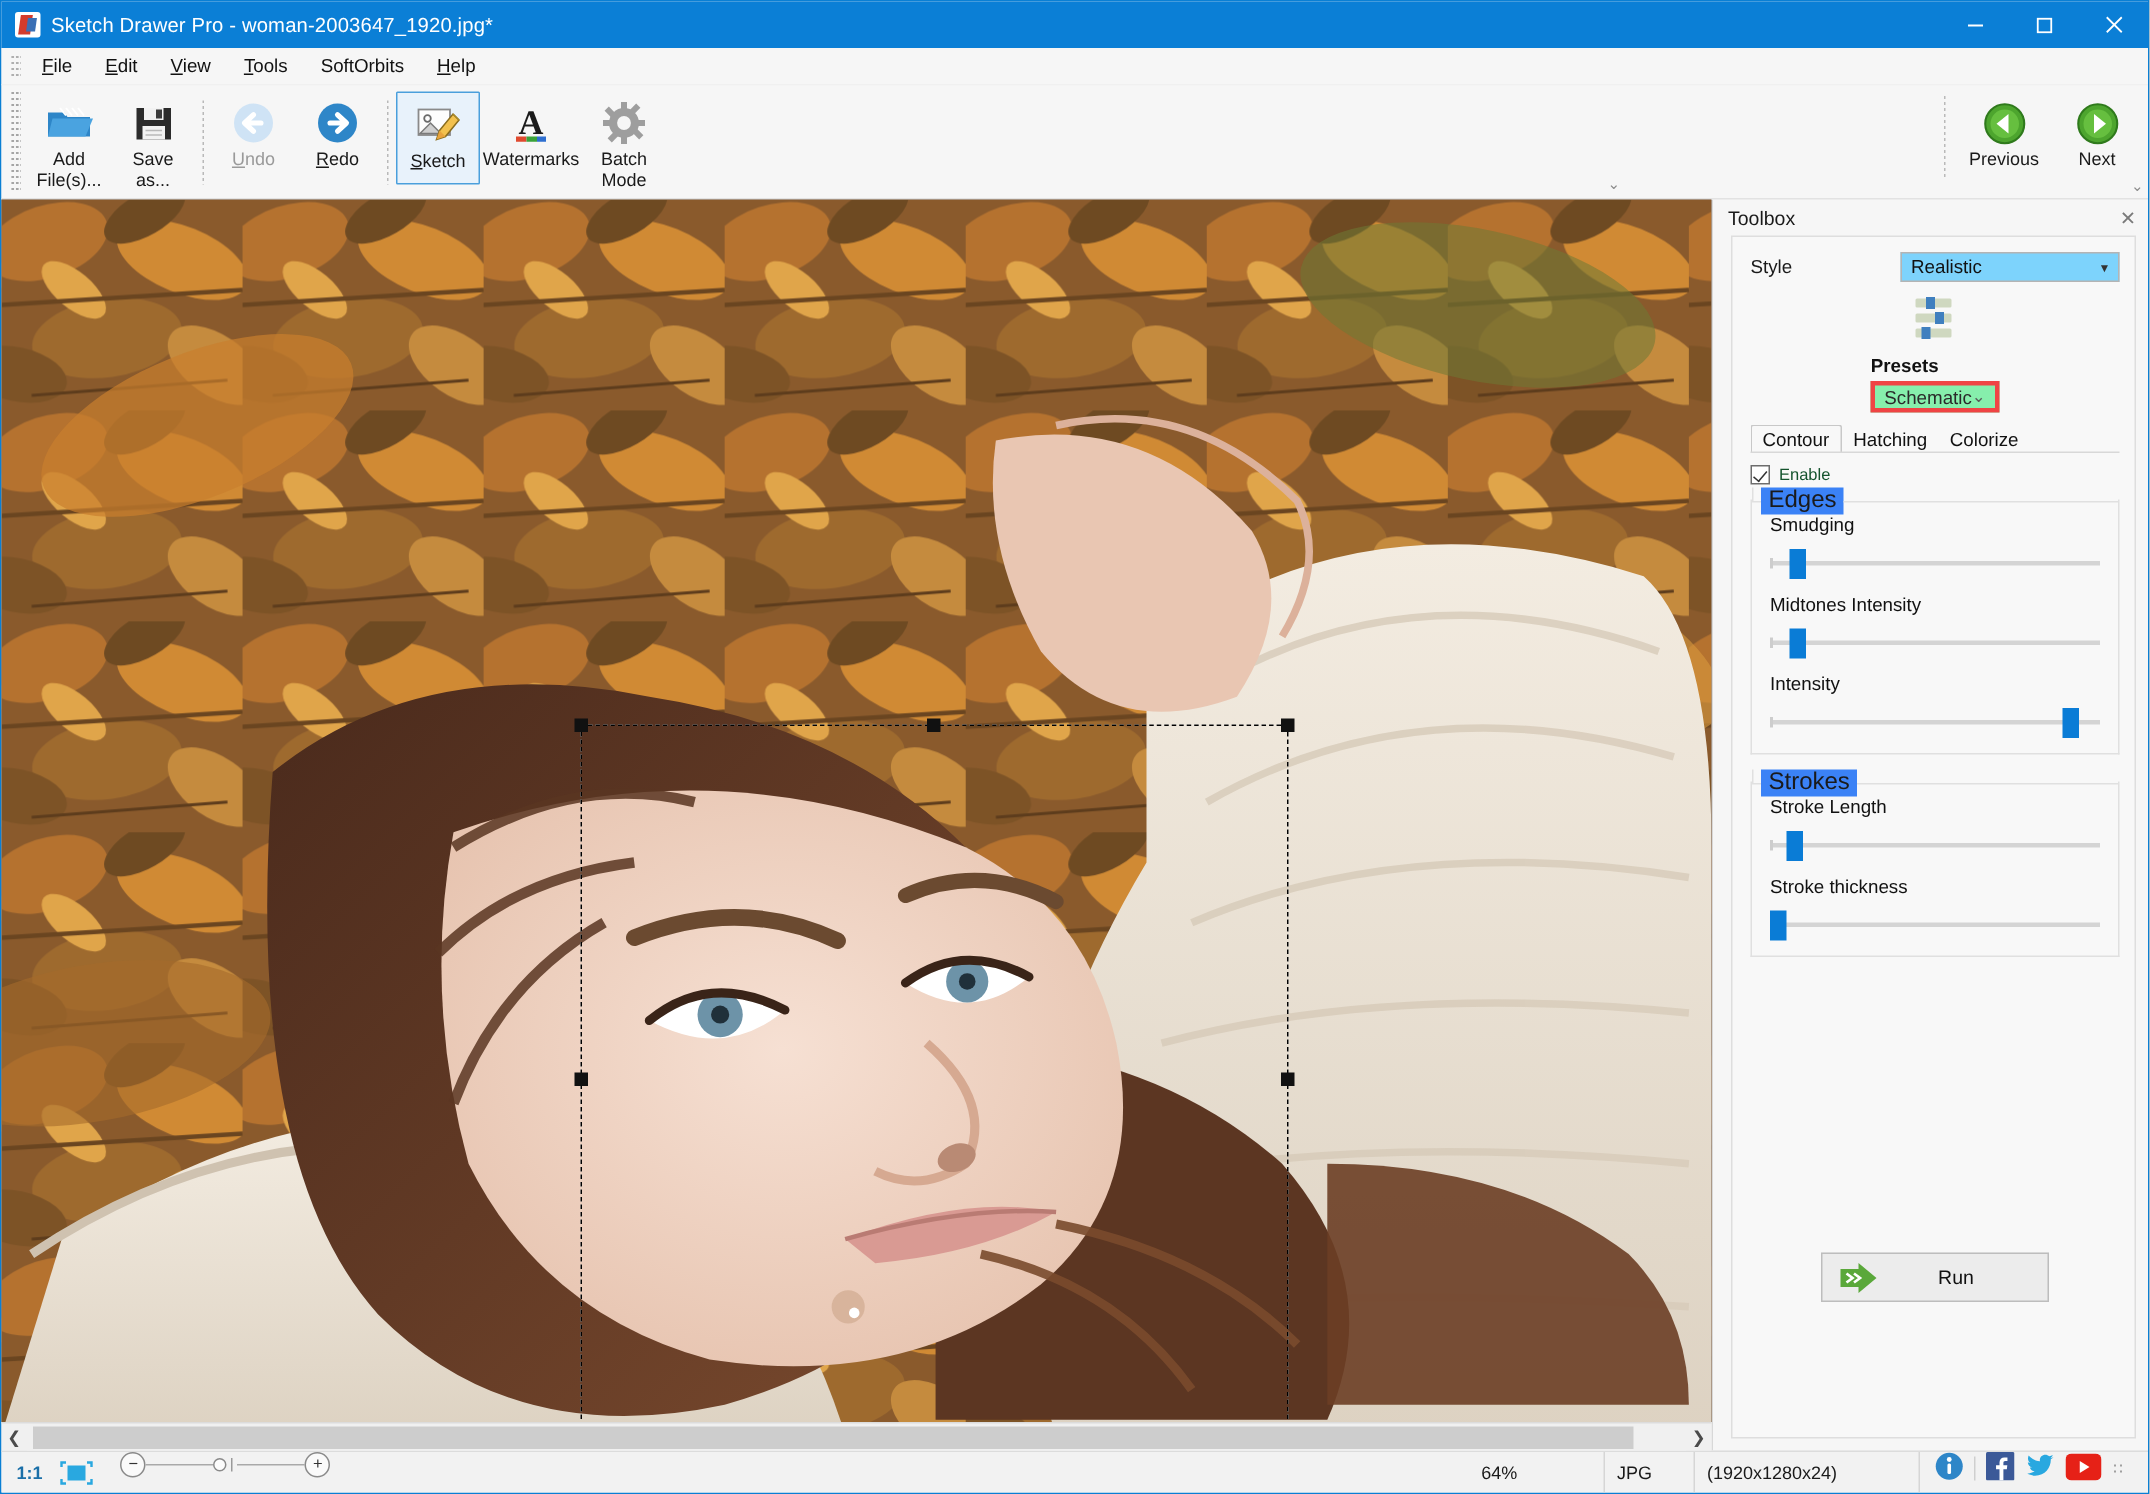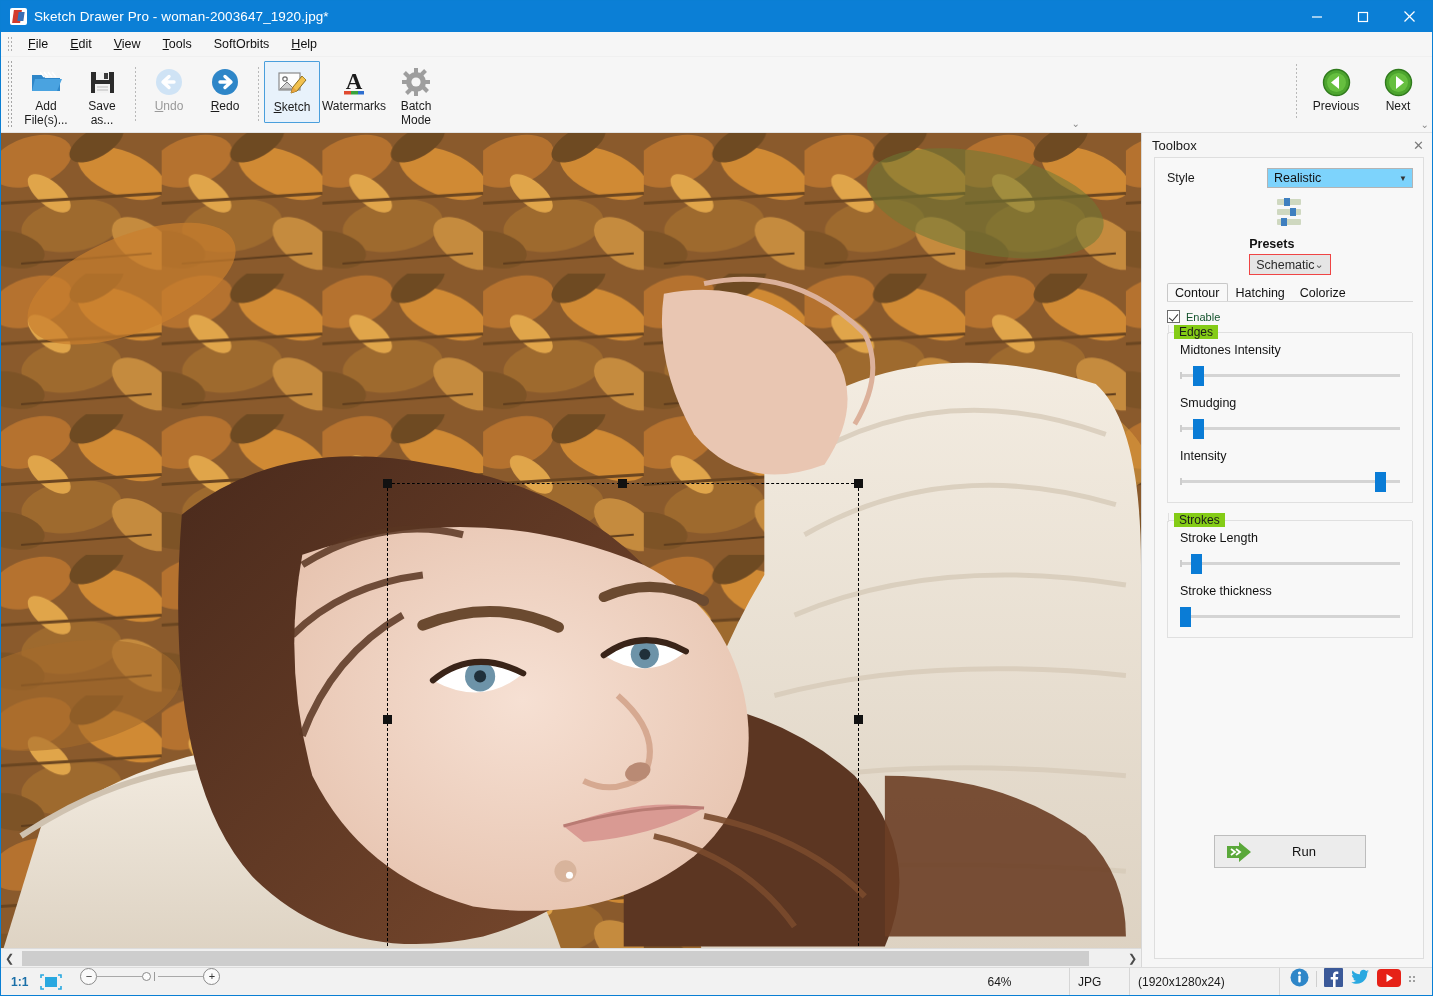--- a/index.html
+++ b/index.html
@@ -156,21 +156,21 @@
     display: flex; align-items: center; justify-content: space-between;
     padding: 0 5px 0 6px; font-size: 12.5px; color: #111;
   }
   .cmb .caret { font-size: 8px; color: #333; }
 
   .presets-block { display: flex; align-items: center; gap: 8px; margin-top: 7px; flex-direction: column; }
   .sliders-ico { width: 30px; height: 34px; flex: 0 0 auto; }
   .presets-col { flex: 1; }
   .presets-lbl { font-size: 12.5px; font-weight: bold; color: #111; margin-bottom: 3px; }
   .cmb-gray {
-    height: 21px; background: #e5e5e5; border: 1px solid #ef4444;
+    height: 21px; background: #86efac; border: 3px solid #ef4444;
     display: flex; align-items: center; justify-content: space-between;
     padding: 0 6px; font-size: 12.5px; color: #2a2a2a;
   }
   .chev { font-size: 11px; color: #5a5a5a; }
 
   .tabs { display: flex; align-items: flex-end; margin-top: 7px; height: 20px; }
   .tab {
     font-size: 12.5px; color: #111; padding: 2px 8px 2px 7px; cursor: default;
   }
   .tab.active {
@@ -188,21 +188,21 @@
     content: ""; position: absolute; left: 3px; top: 1px;
     width: 4px; height: 8px; border: solid #333; border-width: 0 1.6px 1.6px 0;
     transform: rotate(40deg);
   }
   .enable-lbl { font-size: 11px; color: #14532d; }
 
   .group { margin-top: 10px; border: 1px solid #e0e0e0; border-top: none;
            padding: 0 10px 10px 12px; position: relative; }
   .group-head { position: absolute; top: -8px; left: 0; right: 0; display: flex; align-items: center; }
   .group-head .gl { width: 6px; height: 1px; background: #e0e0e0; }
-  .group-title { font-size: 12px; color: #1a1a1a; padding: 0 5px; background: #84cc16; }
+  .group-title { font-size: 16px; color: #1a1a1a; padding: 0 5px; background: #3b82f6; }
   .group-head .gr { flex: 1; height: 1px; background: #e0e0e0; }
   .group::before {
     content: ""; position: absolute; left: 0; top: -8px; width: 1px; height: 9px; background: #e0e0e0;
   }
 
   .slider-block { padding-top: 10px; }
   .slider-lbl { font-size: 12.5px; color: #111; margin-bottom: 7px; }
   .slider {
     position: relative; height: 22px;
   }
@@ -598,30 +598,30 @@
         </div>
 
         <div class="group">
           <div class="group-head">
             <div class="gl"></div>
             <div class="group-title">Edges</div>
             <div class="gr"></div>
           </div>
 
           <div class="slider-block">
-            <div class="slider-lbl">Midtones Intensity</div>
+            <div class="slider-lbl">Smudging</div>
             <div class="slider">
               <div class="track"></div>
               <div class="tickend"></div>
               <div class="thumb" style="left:6%"></div>
             </div>
           </div>
 
           <div class="slider-block">
-            <div class="slider-lbl">Smudging</div>
+            <div class="slider-lbl">Midtones Intensity</div>
             <div class="slider">
               <div class="track"></div>
               <div class="tickend"></div>
               <div class="thumb" style="left:6%"></div>
             </div>
           </div>
 
           <div class="slider-block">
             <div class="slider-lbl">Intensity</div>
             <div class="slider">

